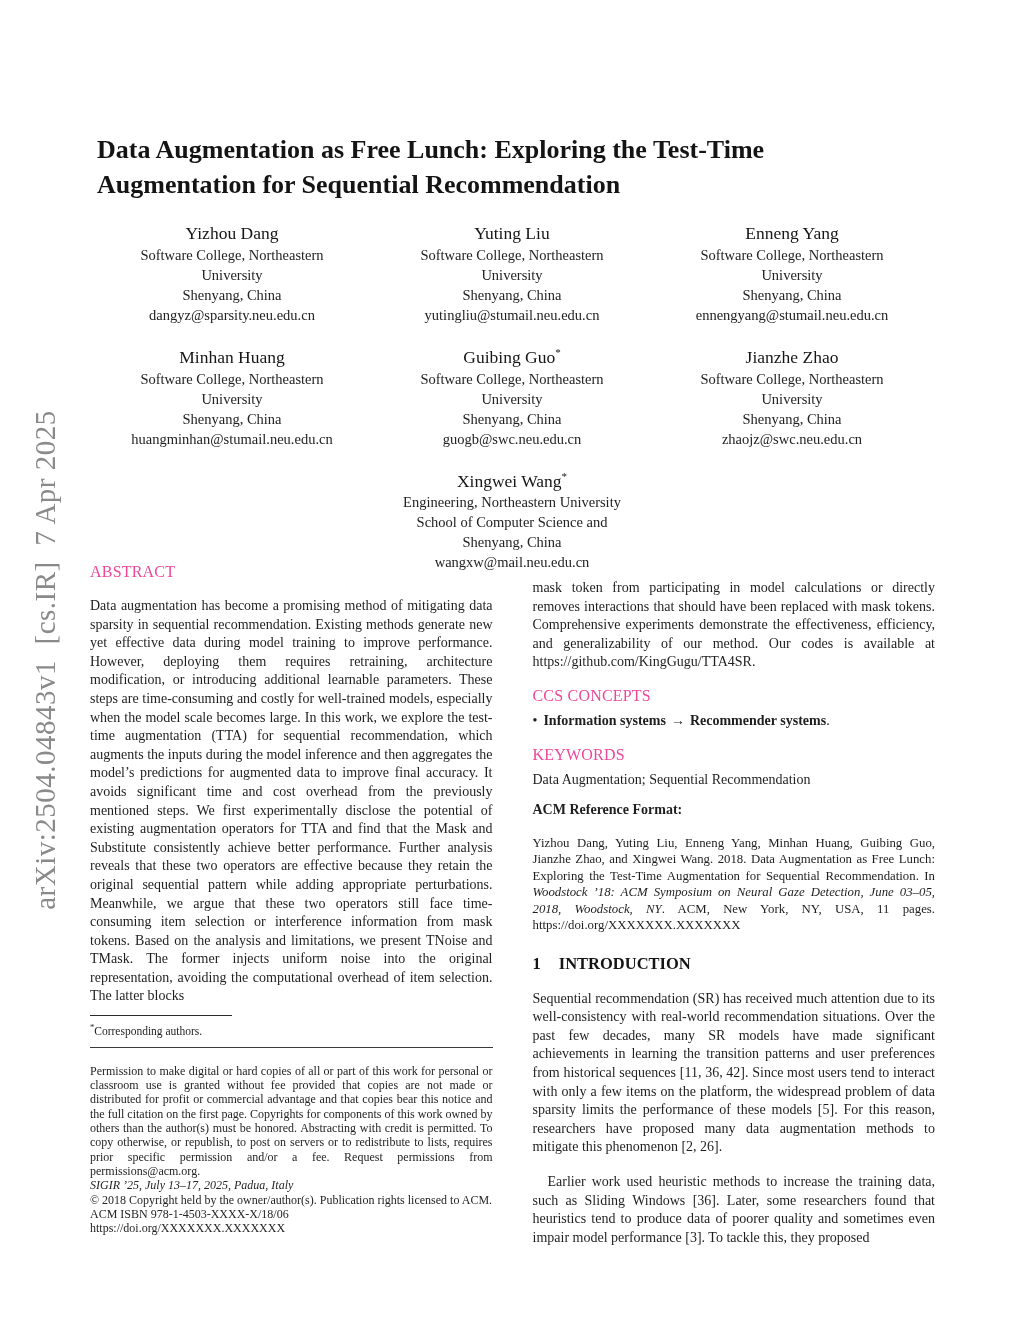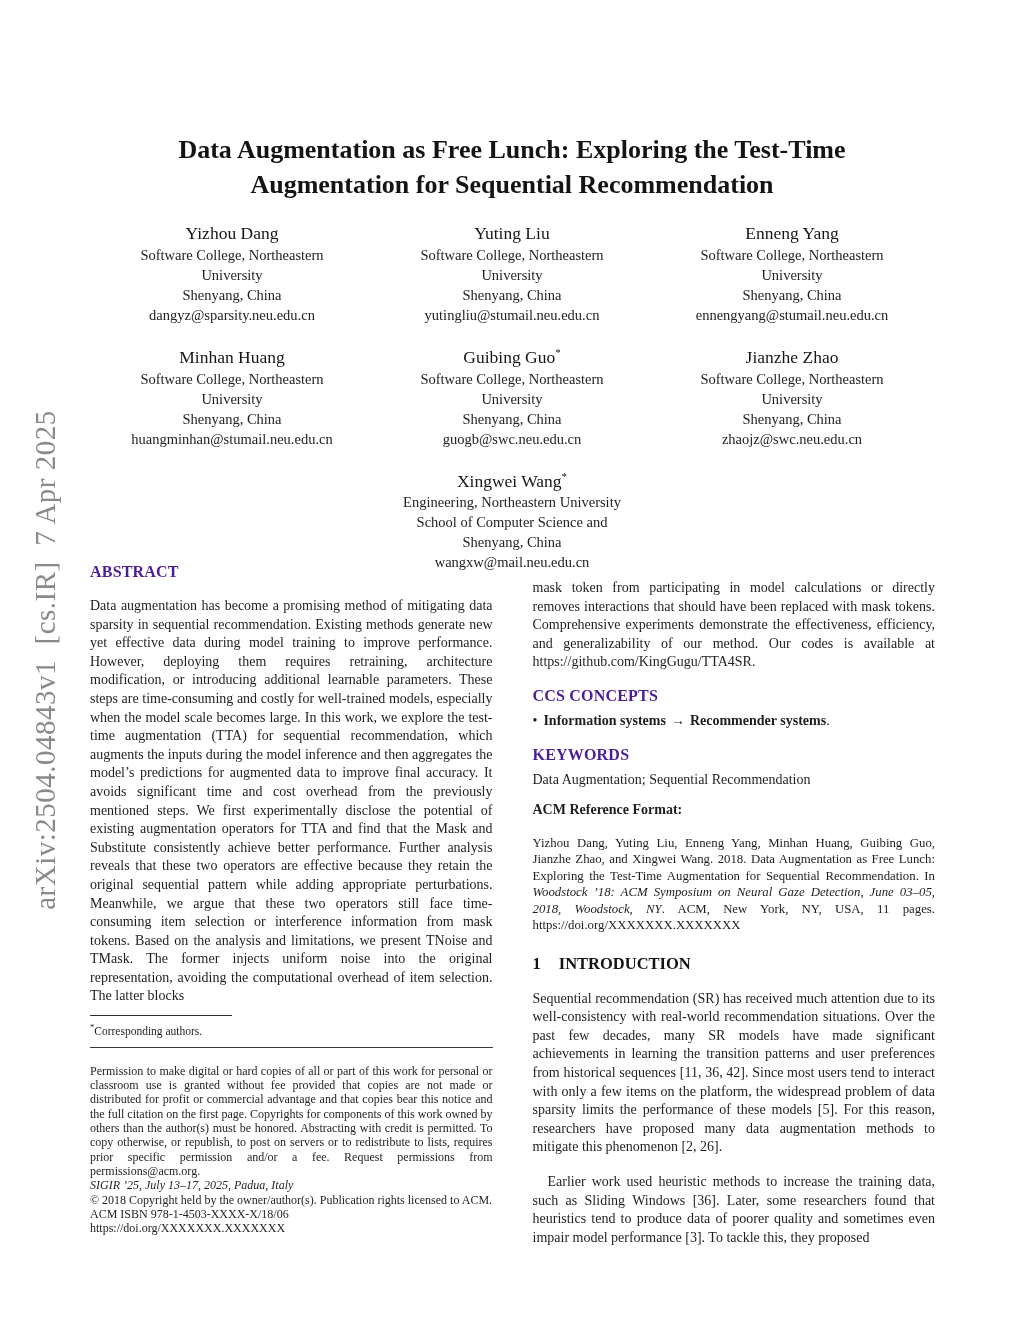--- a/index.html
+++ b/index.html
@@ -18,21 +18,20 @@
     top:660px;left:45px;
     transform:translate(-50%,-50%) rotate(-90deg);
     white-space:pre;
     font-size:29px;
     color:#8a8a8a;
     letter-spacing:0.5px;
   }
   
   .title-block{
     position:absolute;top:132px;left:0;width:1024px;
-    text-align:center;
   }
   .title-block h1{
     margin:0 auto;max-width:830px;
     font-size:26px;font-weight:bold;line-height:35px;
     color:#141414;
   }
   
   .authors{
     position:absolute;top:216px;left:92px;width:840px;
     display:flex;flex-wrap:wrap;justify-content:center;
@@ -43,21 +42,21 @@
   .author-name sup{font-size:11px;}
   .affil,.email{font-size:14.5px;line-height:20px;color:#222;}
   
   .columns{
     position:absolute;top:563px;left:90px;width:845px;
     display:flex;gap:40px;
   }
   .col{width:403px;}
   h2.sec{
     margin:15px 0 7px 0;
-    font-size:16px;font-weight:bold;color:#4c1d95;
+    font-size:16px;font-weight:normal;color:#ec4899;
     letter-spacing:0.2px;
   }
   h2.sec.first{margin-top:0;}
   h2.intro-h{margin:20px 0 8px 0;font-size:16.5px;font-weight:bold;color:#141414;}
   .sec-num{margin-right:18px;}
   p{margin:0;}
   .body{font-size:14px;line-height:18.6px;}
   .just{text-align:justify;hyphens:auto;margin-top:16px;-webkit-hyphens:auto;}
   .indent{text-indent:15px;}
   .ccs-line{margin-top:2px;}

